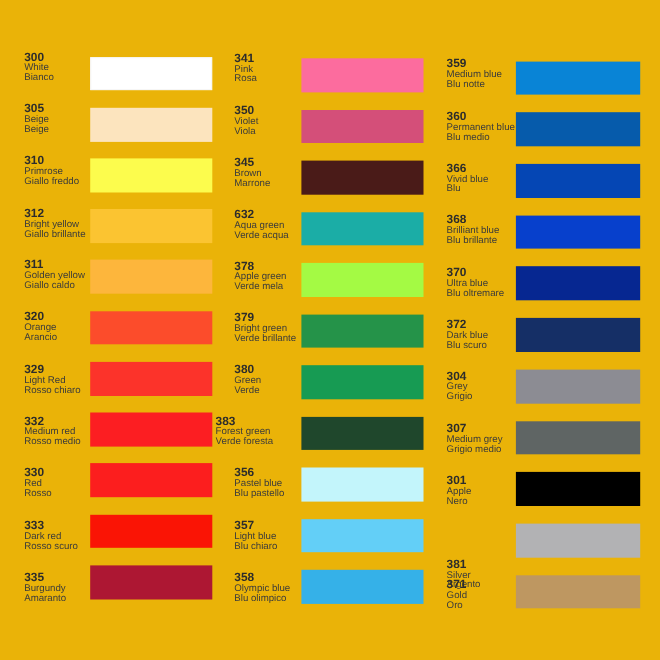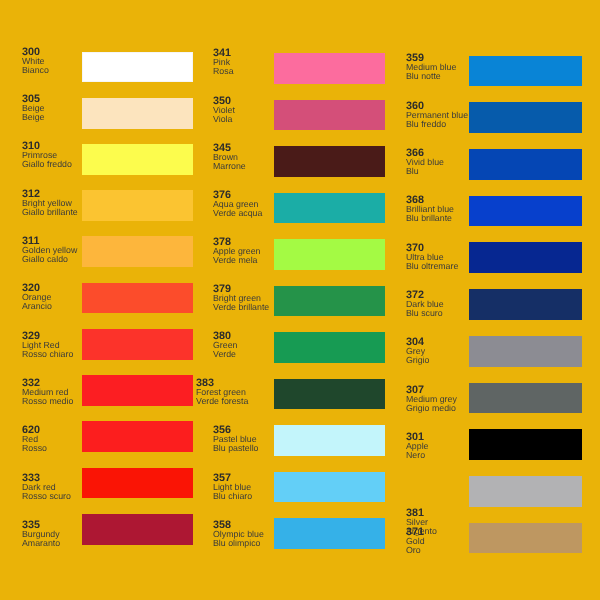--- a/index.html
+++ b/index.html
@@ -117,21 +117,21 @@
     <div class="entry" style="left: 0px; top: 0px; width: 600px;">
       <div class="labels" style="left: 22.3px; top: 378.95px;">
         <div class="code">332</div>
         <div class="name-en">Medium red</div>
         <div class="name-it">Rosso medio</div>
       </div>
       <div class="swatch" style="left: 81.5px; width: 111.5px; top: 375.14px; height: 30.8px; background: rgb(252, 30, 34);"></div>
     </div>
     <div class="entry" style="left: 0px; top: 0px; width: 600px;">
       <div class="labels" style="left: 22.3px; top: 426.28px;">
-        <div class="code">620</div>
+        <div class="code">330</div>
         <div class="name-en">Red</div>
         <div class="name-it">Rosso</div>
       </div>
       <div class="swatch" style="left: 81.5px; width: 111.5px; top: 421.36px; height: 30.8px; background: rgb(252, 30, 30);"></div>
     </div>
     <div class="entry" style="left: 0px; top: 0px; width: 600px;">
       <div class="labels" style="left: 22.3px; top: 473.61px;">
         <div class="code">333</div>
         <div class="name-en">Dark red</div>
         <div class="name-it">Rosso scuro</div>
@@ -165,21 +165,21 @@
     <div class="entry" style="left: 0px; top: 0px; width: 600px;">
       <div class="labels" style="left: 212.8px; top: 143.69px;">
         <div class="code">345</div>
         <div class="name-en">Brown</div>
         <div class="name-it">Marrone</div>
       </div>
       <div class="swatch" style="left: 273.5px; width: 111.5px; top: 146.16px; height: 30.8px; background: rgb(74, 27, 24);"></div>
     </div>
     <div class="entry" style="left: 0px; top: 0px; width: 600px;">
       <div class="labels" style="left: 212.8px; top: 190.82px;">
-        <div class="code">376</div>
+        <div class="code">632</div>
         <div class="name-en">Aqua green</div>
         <div class="name-it">Verde acqua</div>
       </div>
       <div class="swatch" style="left: 273.5px; width: 111.5px; top: 192.64px; height: 30.8px; background: rgb(27, 173, 166);"></div>
     </div>
     <div class="entry" style="left: 0px; top: 0px; width: 600px;">
       <div class="labels" style="left: 212.8px; top: 237.95px;">
         <div class="code">378</div>
         <div class="name-en">Apple green</div>
         <div class="name-it">Verde mela</div>
@@ -239,21 +239,21 @@
         <div class="code">359</div>
         <div class="name-en">Medium blue</div>
         <div class="name-it">Blu notte</div>
       </div>
       <div class="swatch" style="left: 468.7px; width: 113.6px; top: 55.5px; height: 30.8px; background: rgb(9, 132, 214);"></div>
     </div>
     <div class="entry" style="left: 0px; top: 0px; width: 600px;">
       <div class="labels" style="left: 405.8px; top: 101.61px;">
         <div class="code">360</div>
         <div class="name-en">Permanent blue</div>
-        <div class="name-it">Blu freddo</div>
+        <div class="name-it">Blu medio</div>
       </div>
       <div class="swatch" style="left: 468.7px; width: 113.6px; top: 102.22px; height: 30.8px; background: rgb(6, 91, 171);"></div>
     </div>
     <div class="entry" style="left: 0px; top: 0px; width: 600px;">
       <div class="labels" style="left: 405.8px; top: 148.96px;">
         <div class="code">366</div>
         <div class="name-en">Vivid blue</div>
         <div class="name-it">Blu</div>
       </div>
       <div class="swatch" style="left: 468.7px; width: 113.6px; top: 148.94px; height: 30.8px; background: rgb(5, 70, 180);"></div>

